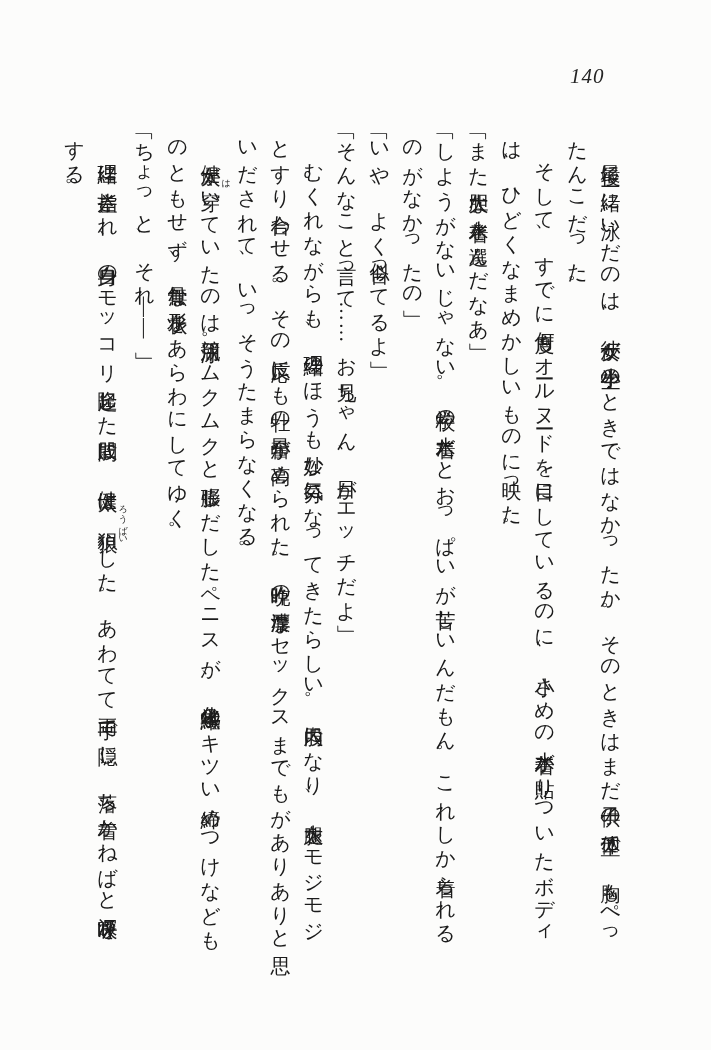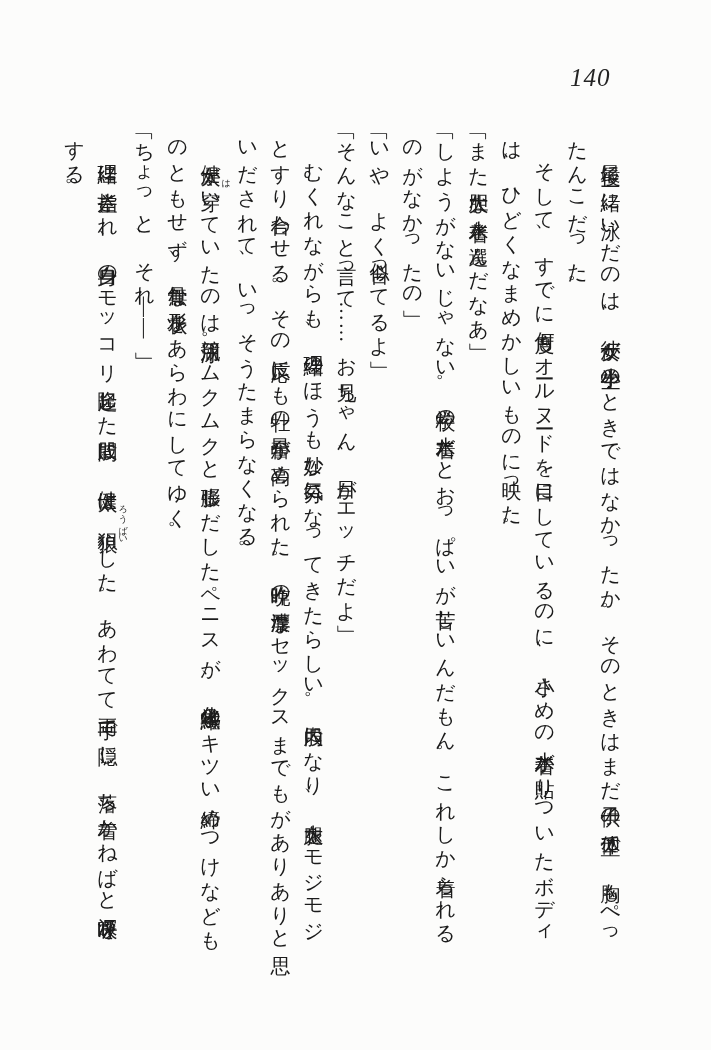--- a/index.html
+++ b/index.html
@@ -16,21 +16,21 @@
   .page {
     position: relative;
     width: 711px;
     height: 1050px;
     background: #fcfcfb;
   }
   .page-number {
     position: absolute;
     top: 64px;
     left: 570px;
-    font-size: 25px;
+    font-size: 21px;
     font-style: italic;
     color: #242424;
     letter-spacing: 1px;
   }
   .text-block {
     position: absolute;
     top: 127px;
     right: 84px;
     height: 819px;
     writing-mode: vertical-rl;

